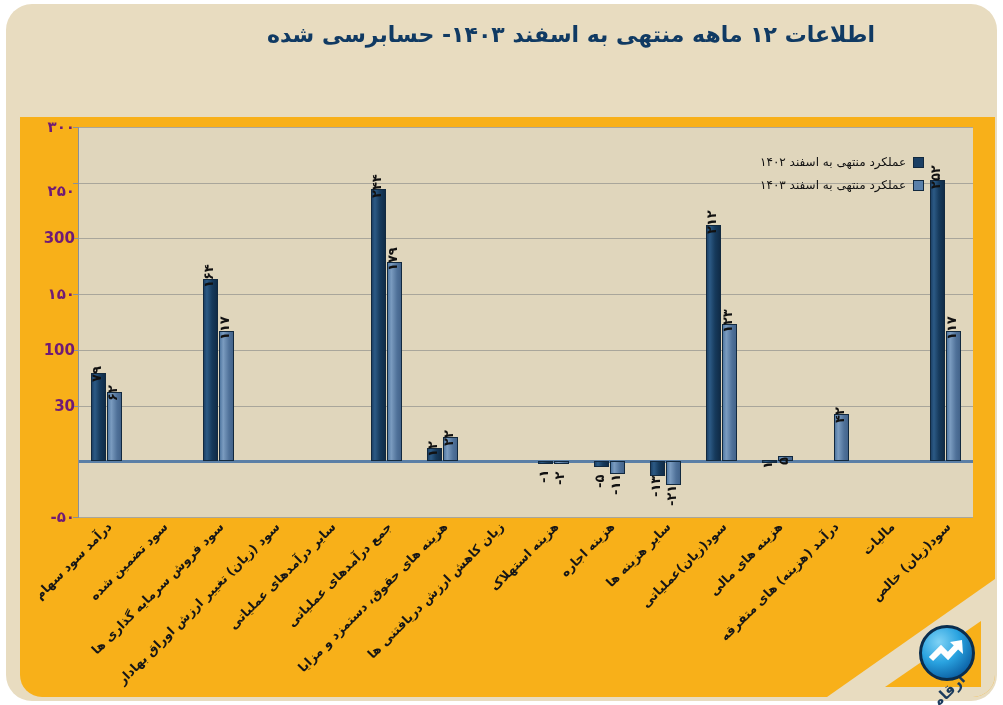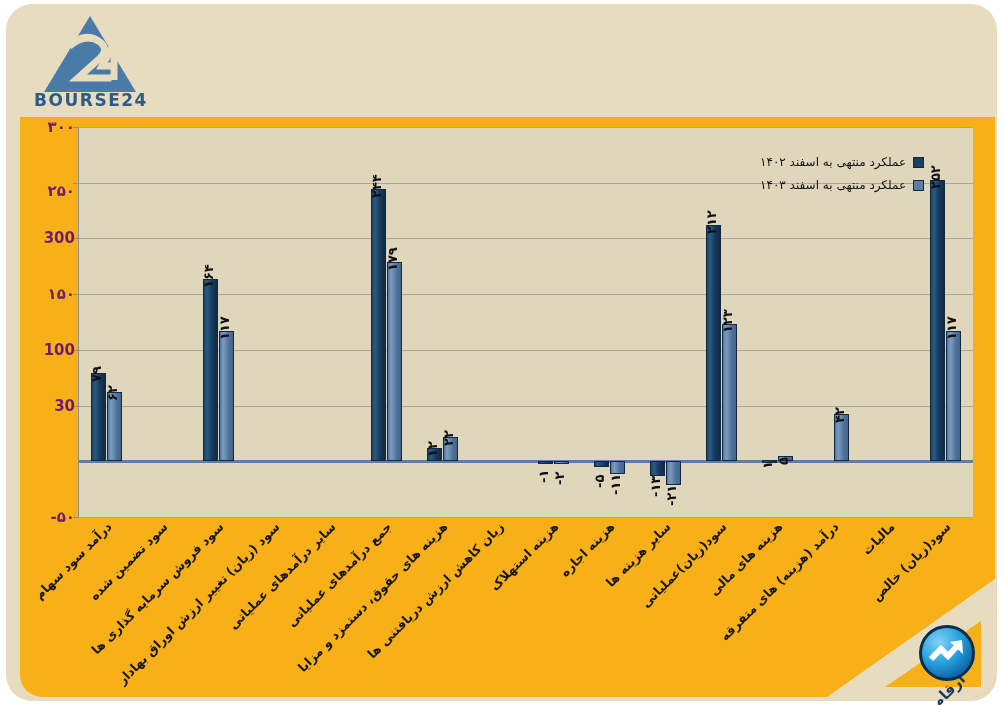--- a/index.html
+++ b/index.html
@@ -147,31 +147,23 @@
     transform-origin: 100% 0;
     transform: rotate(-45deg);
     text-align: right;
   }
 </style>
 </head>
 <body>
 
 <div id="card">
 
-  <div id="logo-wrap">
-    <svg id="logo-mark" width="96" height="80" viewBox="0 0 96 80">
-      <polygon points="48,2 94,78 2,78" fill="#4a7ba8"></polygon>
-      <path d="M30 30 q14 -12 28 -2 q10 8 -2 18 l-20 18 h30" stroke="#e8dcc0" stroke-width="7" fill="none" stroke-linecap="square"></path>
-      <path d="M72 22 v44" stroke="#e8dcc0" stroke-width="7" fill="none"></path>
-      <path d="M72 52 h-12 l12 -22" stroke="#e8dcc0" stroke-width="7" fill="none"></path>
-    </svg>
-    <div id="logo-text">BOURSE24</div>
-  </div>
 
   <div id="title-block">
+    <div id="title-main">اطلاعات ۱۲ ماهه منتهی به اسفند ۱۴۰۳- حسابرسی شده</div>
   </div>
 
   <div id="panel">
 
     <div id="plot">
         <div class="gridline" style="top: 390px;"></div>
         <div class="tickmark" style="top: 390px;"></div>
         <div class="ytick" style="top: 390px;">-۵۰</div>
         <div class="zeroline" style="top: 333.286px;"></div>
         <div class="gridline" style="top: 278.571px;"></div>

